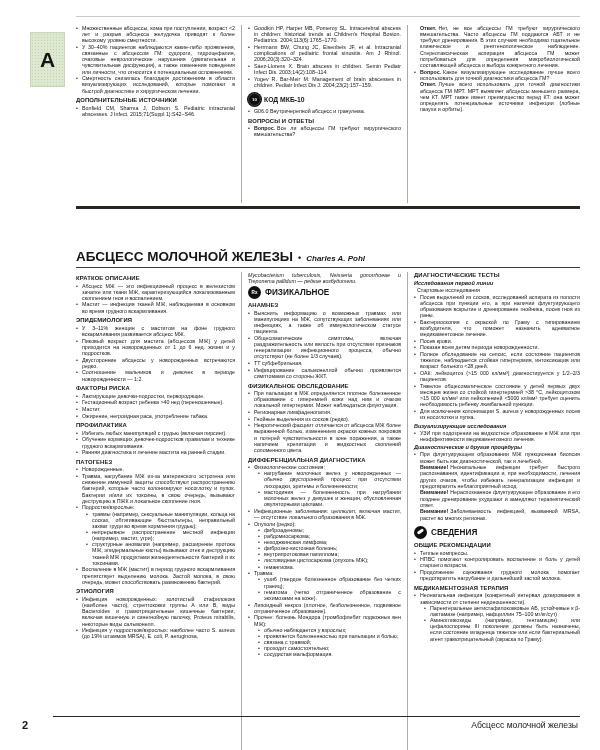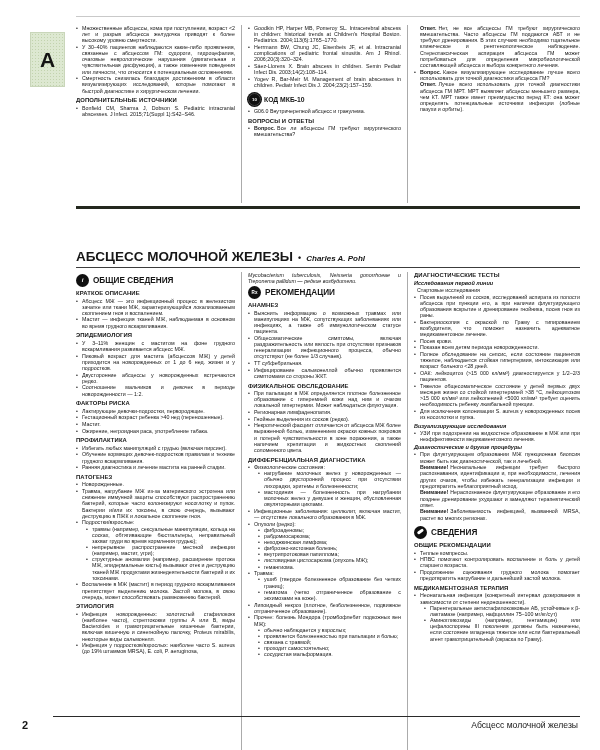--- a/index.html
+++ b/index.html
@@ -132,26 +132,20 @@
     <h1>
       <span>АБСЦЕСС МОЛОЧНОЙ ЖЕЛЕЗЫ</span>
       <span class="sep">•</span>
       <span class="auth">Charles A. Pohl</span>
     </h1>
   </div>
 
   <div class="cols article-cols">
 
     <div class="col c1">
-      <div class="h-section">
-        <span class="icon-circle">
-            <span class="g">i</span>
-          </span>
-        <span>ОБЩИЕ СВЕДЕНИЯ</span>
-      </div>
       <div class="h-sub">КРАТКОЕ ОПИСАНИЕ</div>
       <ul class="blist">
           <li>Абсцесс МЖ — это инфекционный процесс в железистом зачатке или ткани МЖ, характеризующийся локализованным скоплением гноя и воспалением.</li>
           <li>Мастит — инфекция тканей МЖ, наблюдаемая в основном во время грудного вскармливания.</li>
         </ul>
       <div class="h-sub">ЭПИДЕМИОЛОГИЯ</div>
       <ul class="blist">
           <li>У 3–11% женщин с маститом на фоне грудного вскармливания развивается абсцесс МЖ.</li>
           <li>Пиковый возраст для мастита (абсцессов МЖ) у детей приходится на новорожденных от 1 до 6 нед. жизни и у подростков.</li>
           <li>Двусторонние абсцессы у новорожденных встречаются редко.</li>
@@ -187,21 +181,21 @@
           <li>Инфекция у подростков/взрослых: наиболее часто S. aureus (до 19% штаммов MRSA), E. coli, P. aeruginosa,</li>
         </ul>
     </div>
 
     <div class="col c2">
       <p class="qa ital" style="padding-left:0;">Mycobacterium tuberculosis, Neisseria gonorrhoeae и Treponema pallidum — редкие возбудители.</p>
       <div class="h-section">
         <span class="icon-circle">
             <span class="gx">Rx</span>
           </span>
-        <span>РЕКОМЕНДАЦИИ</span>
+        <span>ФИЗИКАЛЬНОЕ</span>
       </div>
       <div class="h-sub">АНАМНЕЗ</div>
       <ul class="blist">
           <li>Выяснить информацию о возможных травмах или манипуляциях на МЖ, сопутствующих заболеваниях или инфекциях, а также об иммунологическом статусе пациента.</li>
           <li>Общесоматические симптомы, включая раздражительность или вялость при отсутствии признаков генерализации инфекционного процесса, обычно отсутствуют (не более 1/3 случаев).</li>
           <li>ТТ субфебрильная.</li>
           <li>Инфицирование сальмонеллой обычно проявляется симптомами со стороны ЖКТ.</li>
         </ul>
       <div class="h-sub">ФИЗИКАЛЬНОЕ ОБСЛЕДОВАНИЕ</div>
       <ul class="blist">

